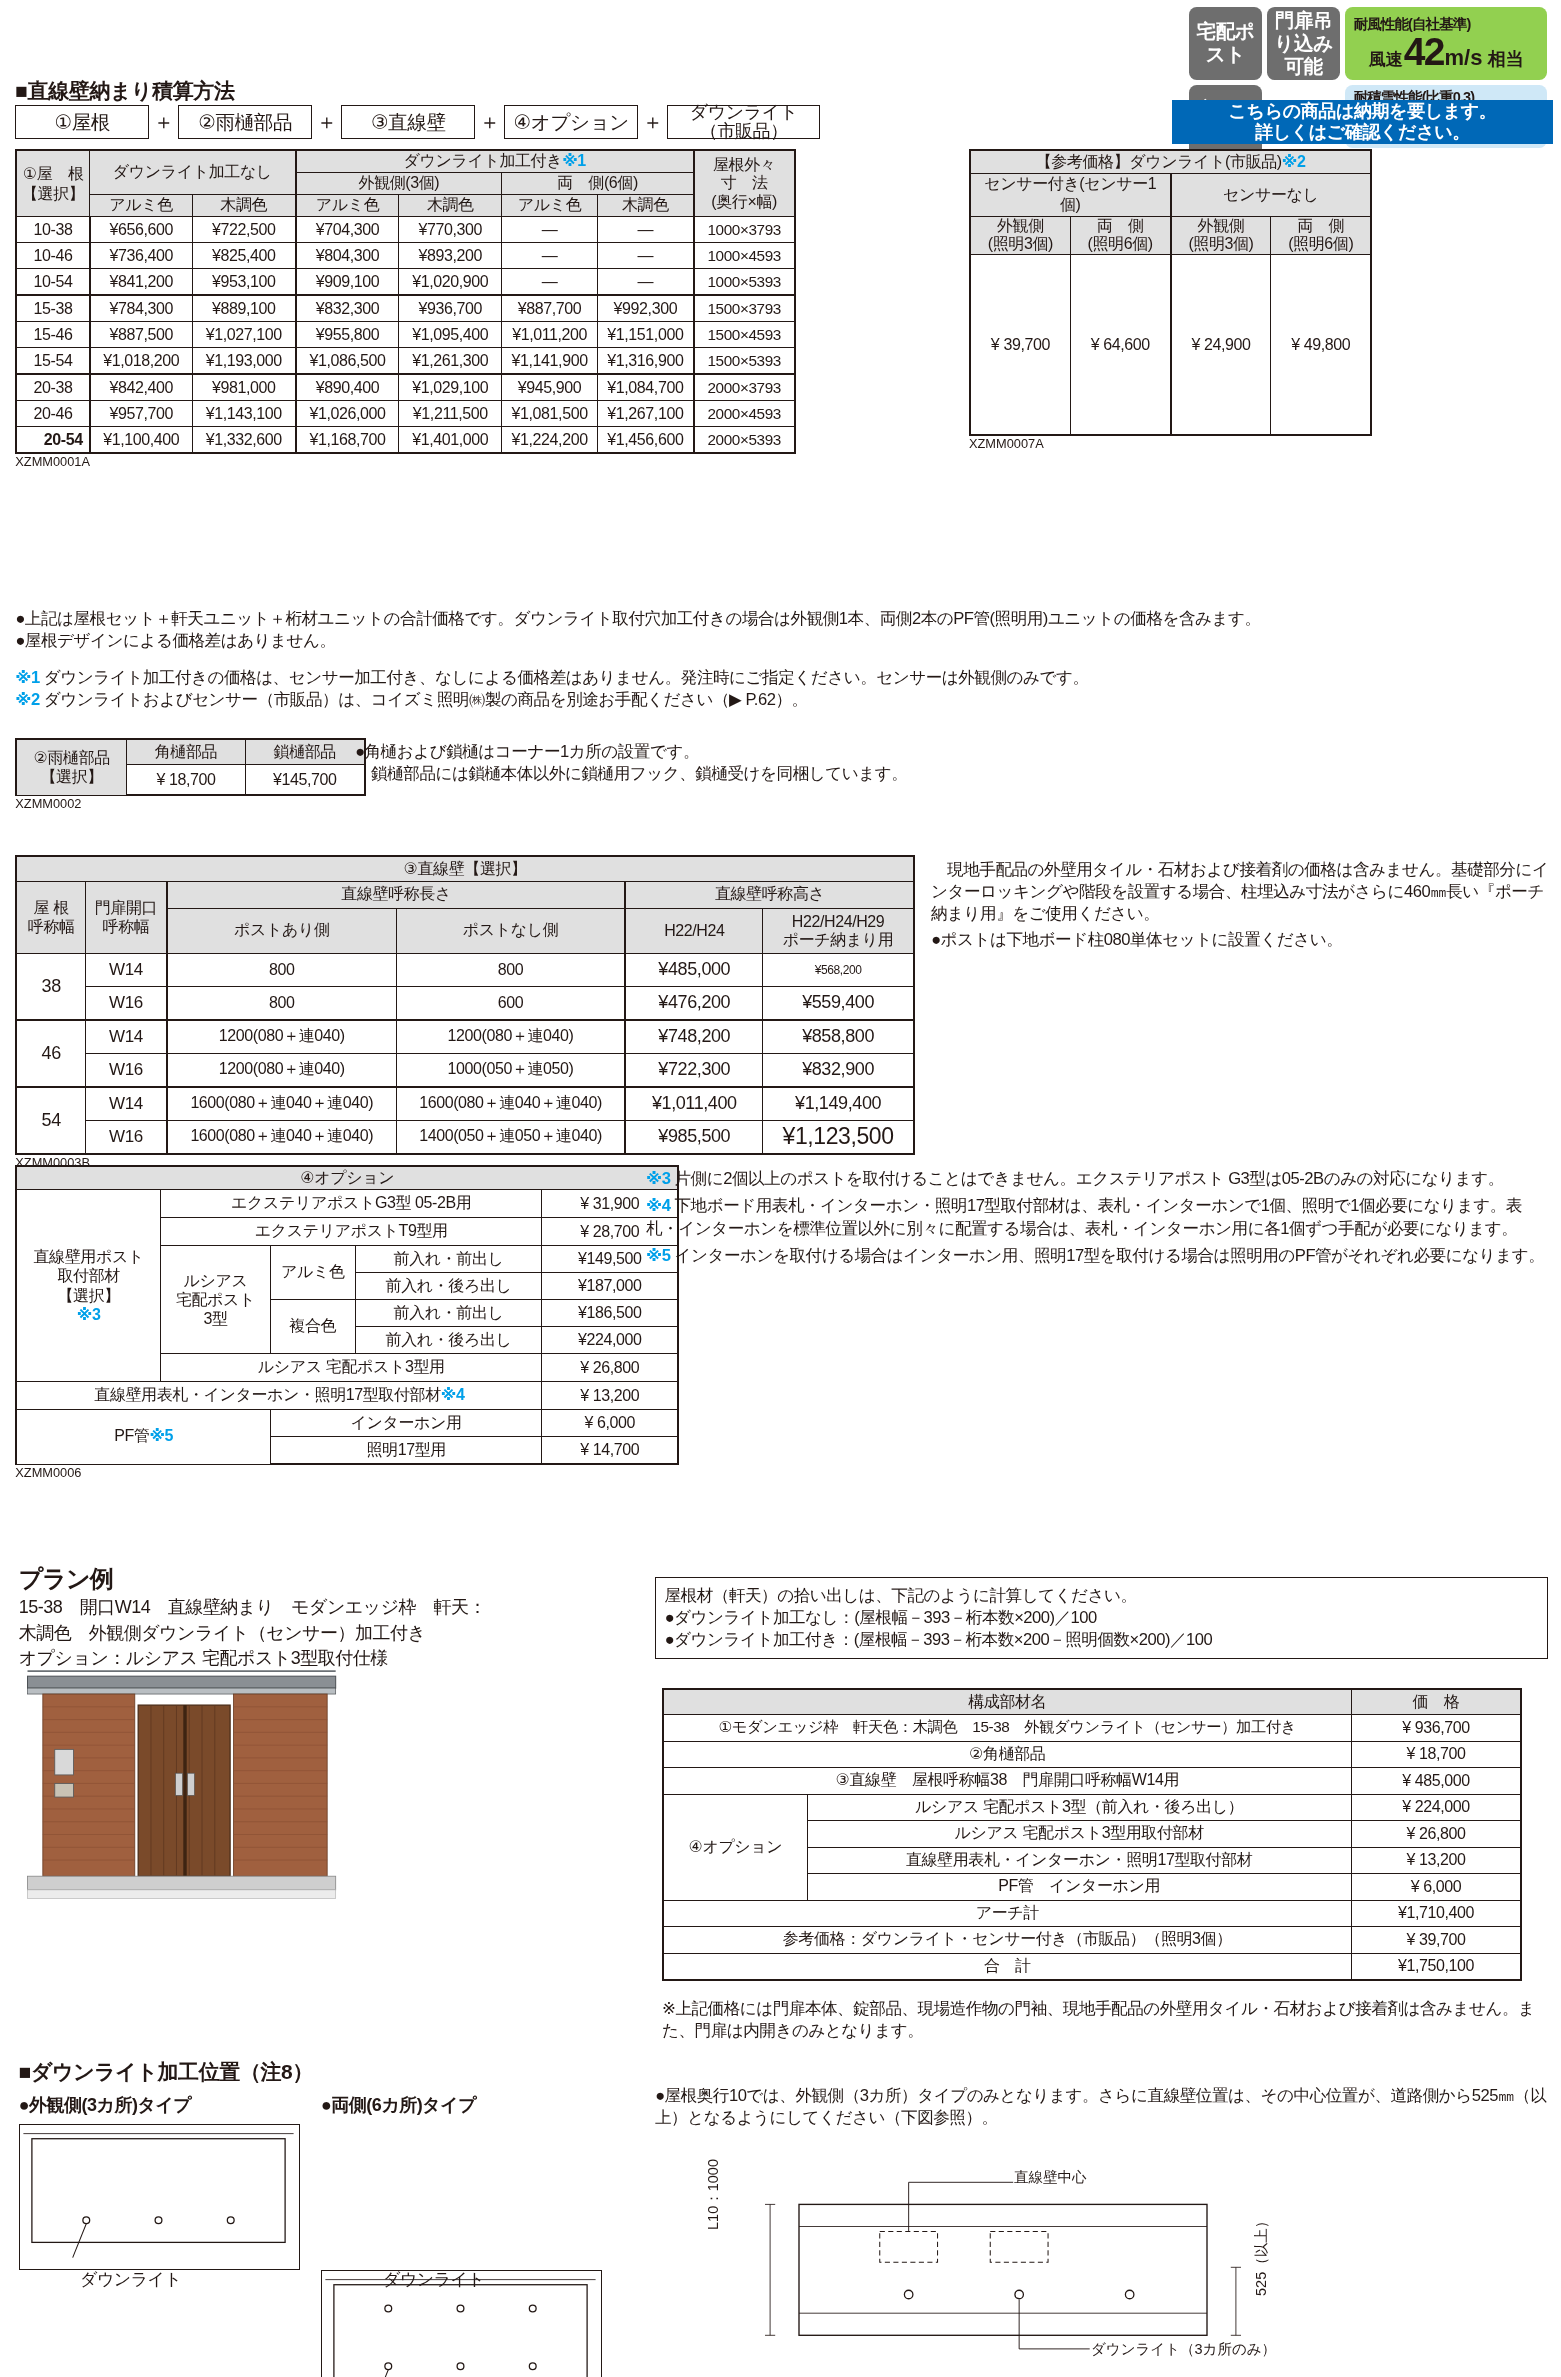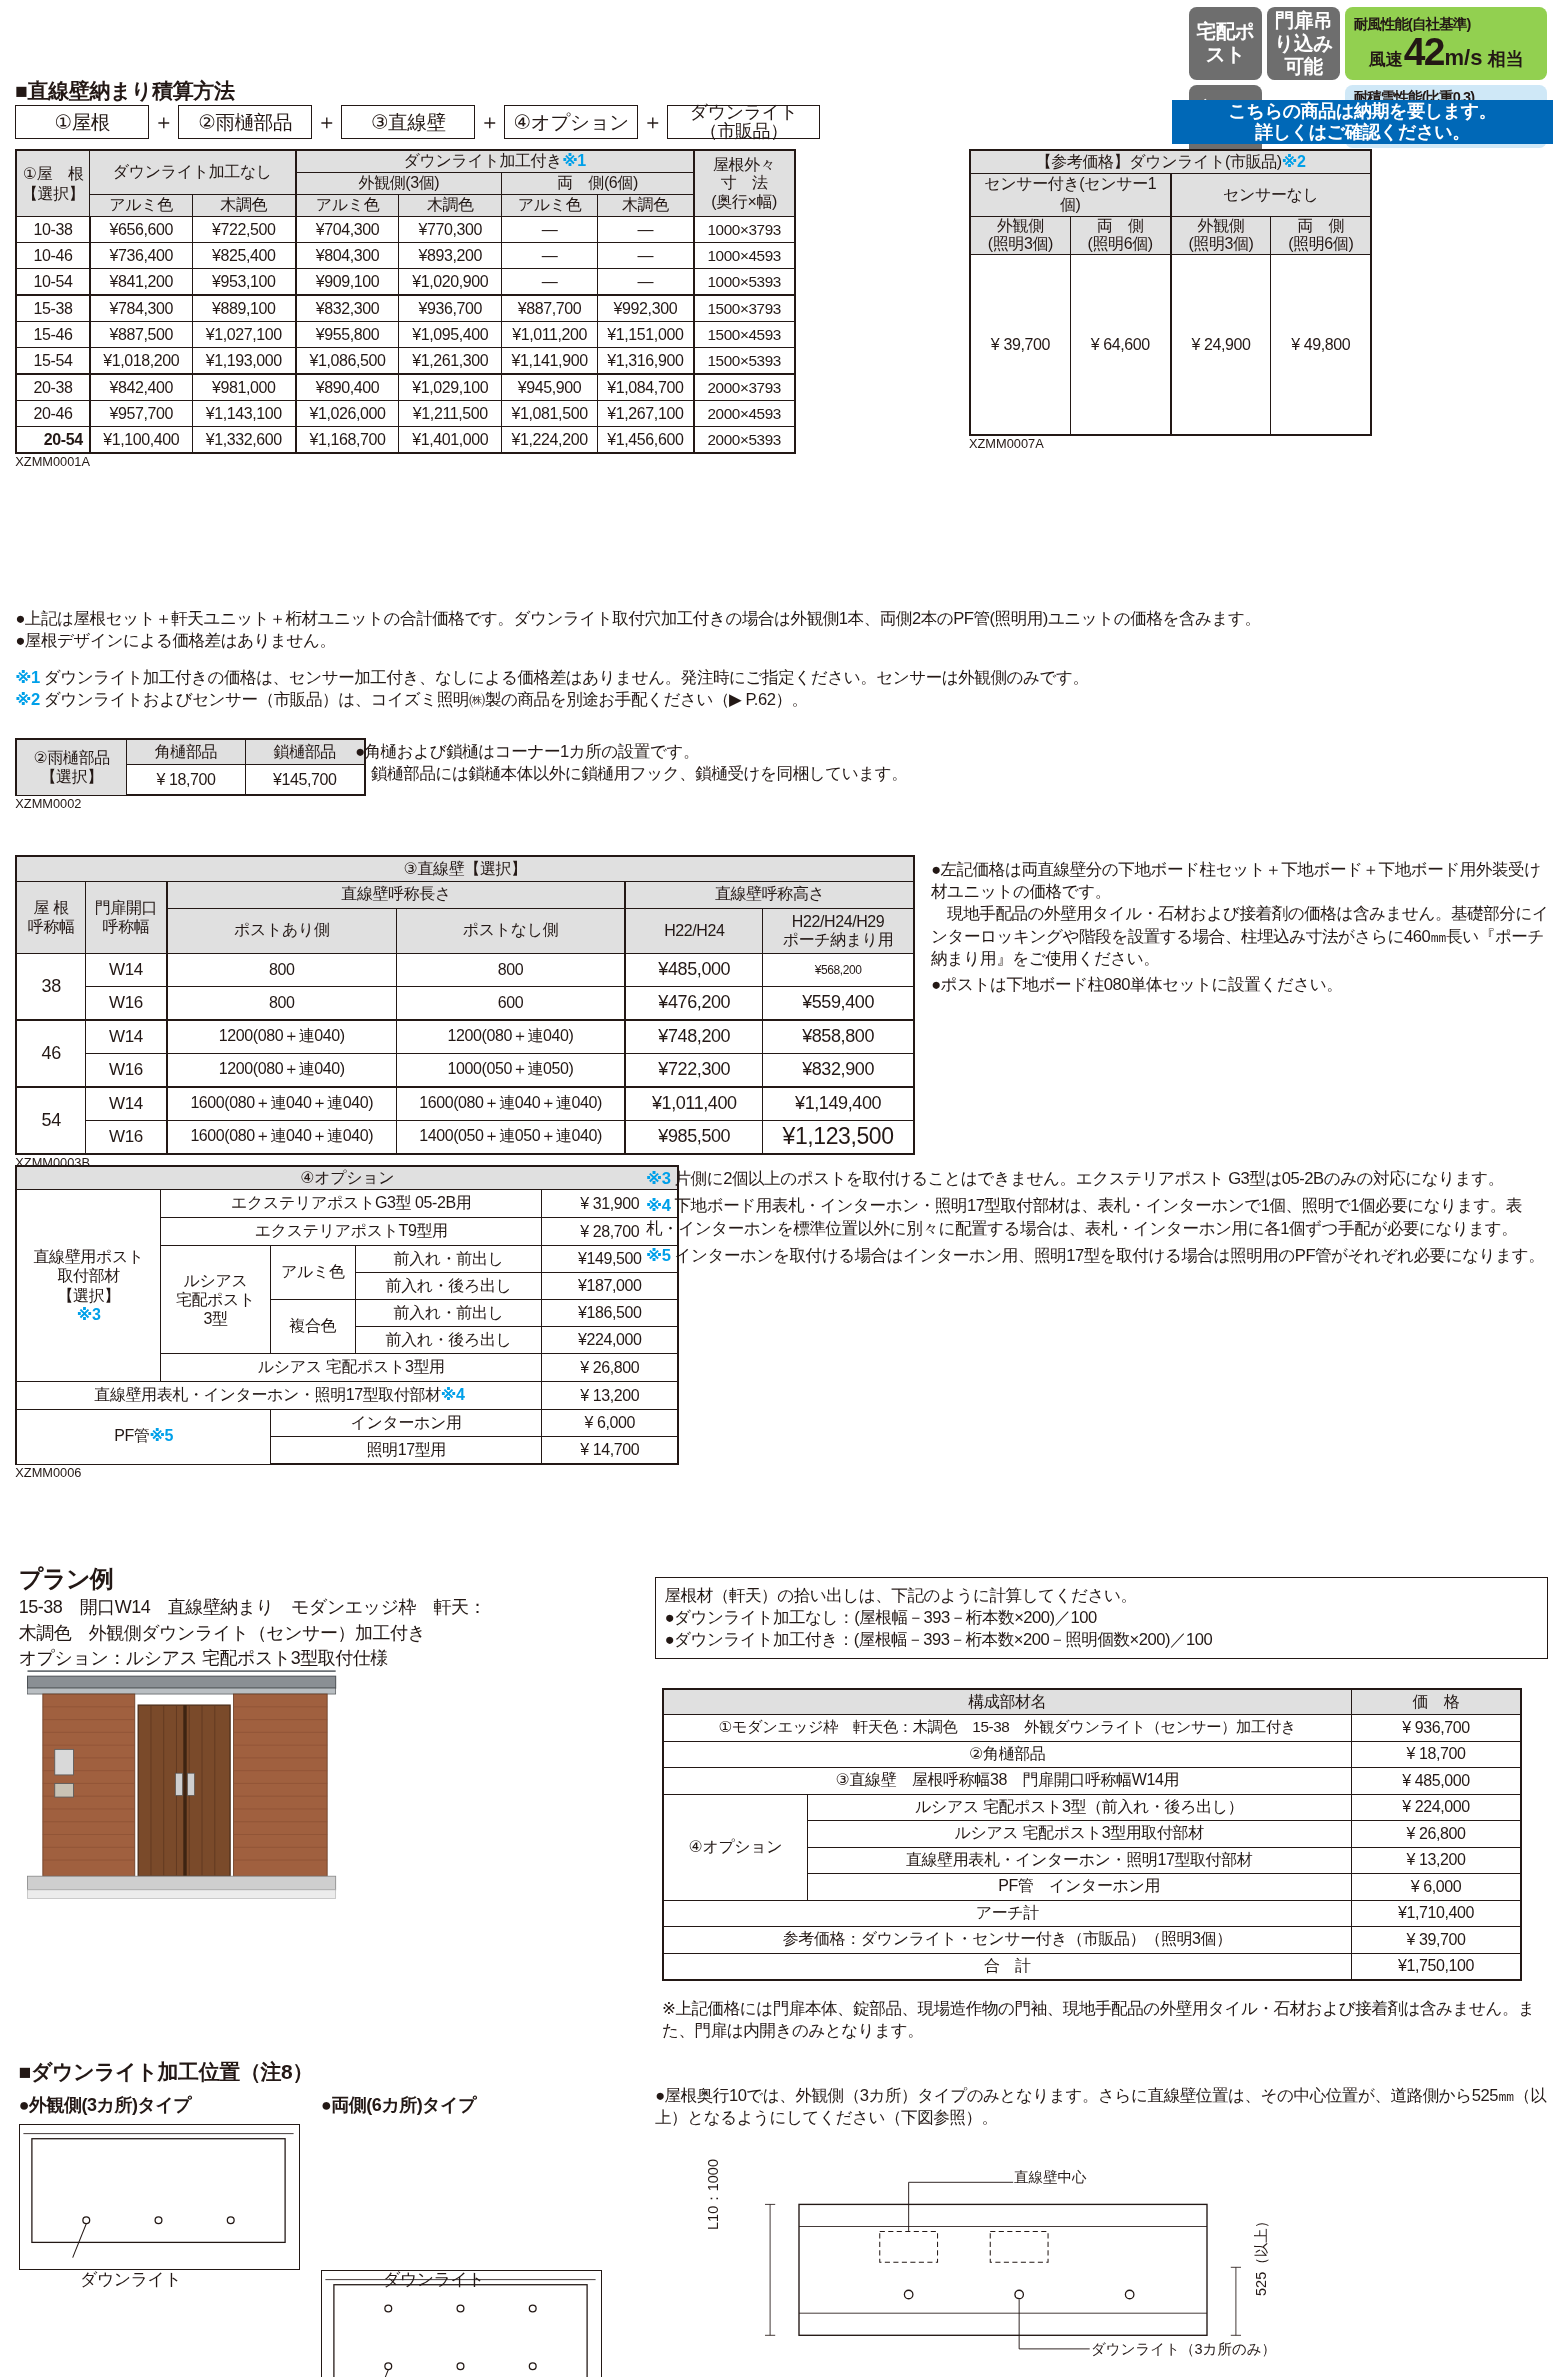--- a/index.html
+++ b/index.html
@@ -406,21 +406,20 @@
             <td class="thick-l thick-b" style="height: 32px; font-size: 16px;">1600(080＋連040＋連040)</td>
             <td class=" thick-b" style="height: 32px; font-size: 16px;">1400(050＋連050＋連040)</td>
             <td class="num thick-l thick-b" style="height: 32px; font-size: 18px;">¥985,500</td>
             <td class="num thick-r thick-b" style="height: 32px; font-size: 23px;">¥1,123,500</td>
           </tr>
         </tbody>
     </table>
     <div class="code">XZMM0003B</div>
   </div>
   <div class="abs note" style="left:931px;top:859px;width:621px;">
-    <div>●左記価格は両直線壁分の下地ボード柱セット＋下地ボード＋下地ボード用外装受け材ユニットの価格です。</div>
     <div>　現地手配品の外壁用タイル・石材および接着剤の価格は含みません。基礎部分にインターロッキングや階段を設置する場合、柱埋込み寸法がさらに460㎜長い『ポーチ納まり用』をご使用ください。</div>
     <div style="margin-top:3.4px;">●ポストは下地ボード柱080単体セットに設置ください。</div>
   </div>
 
   <div class="abs" style="left:15.3px;top:1165px;">
     <table class="t">
       <tbody>
           <tr>
         <td class="hd thick-t thick-l thick-r" colspan="5" style="height:22px;">④オプション</td>
       </tr>

